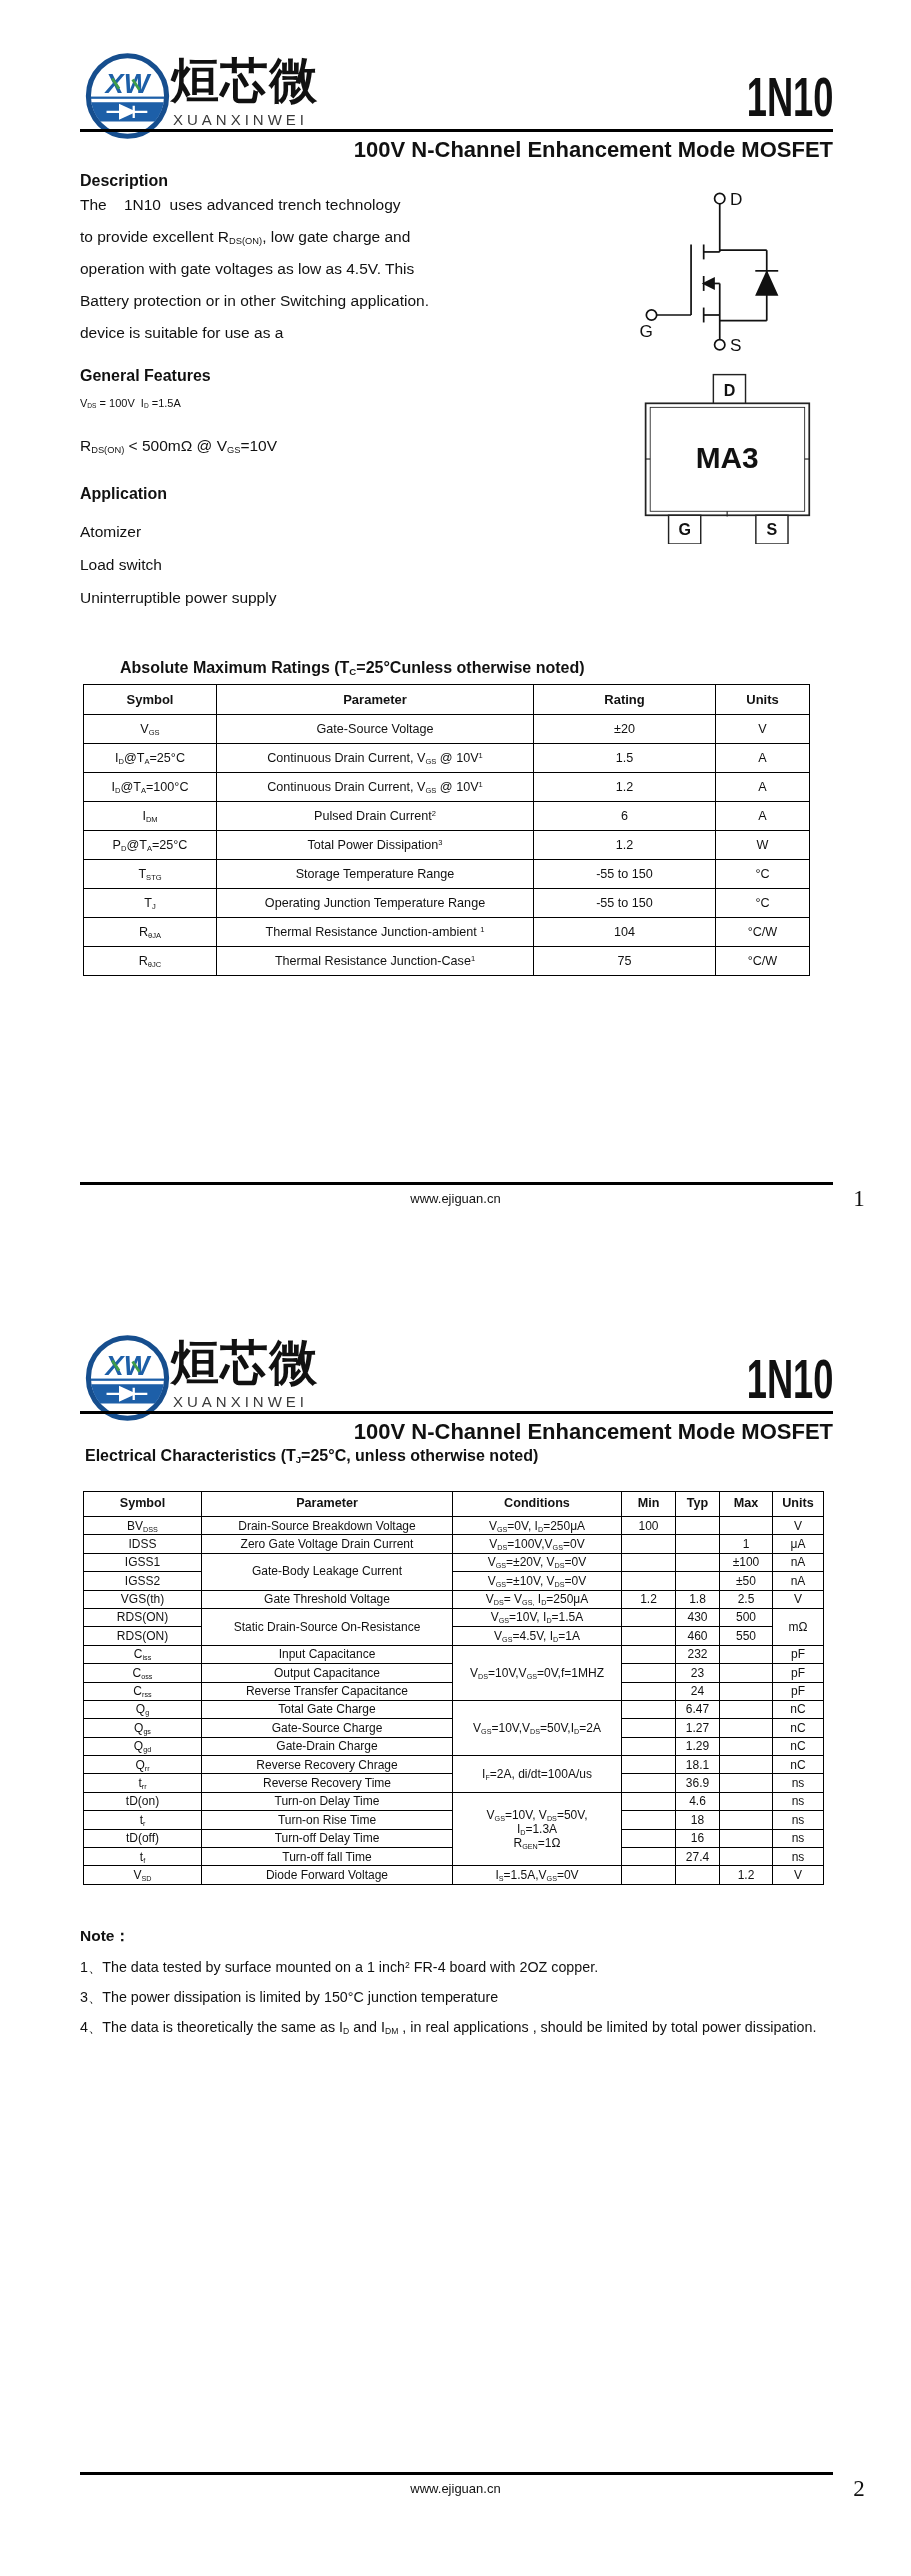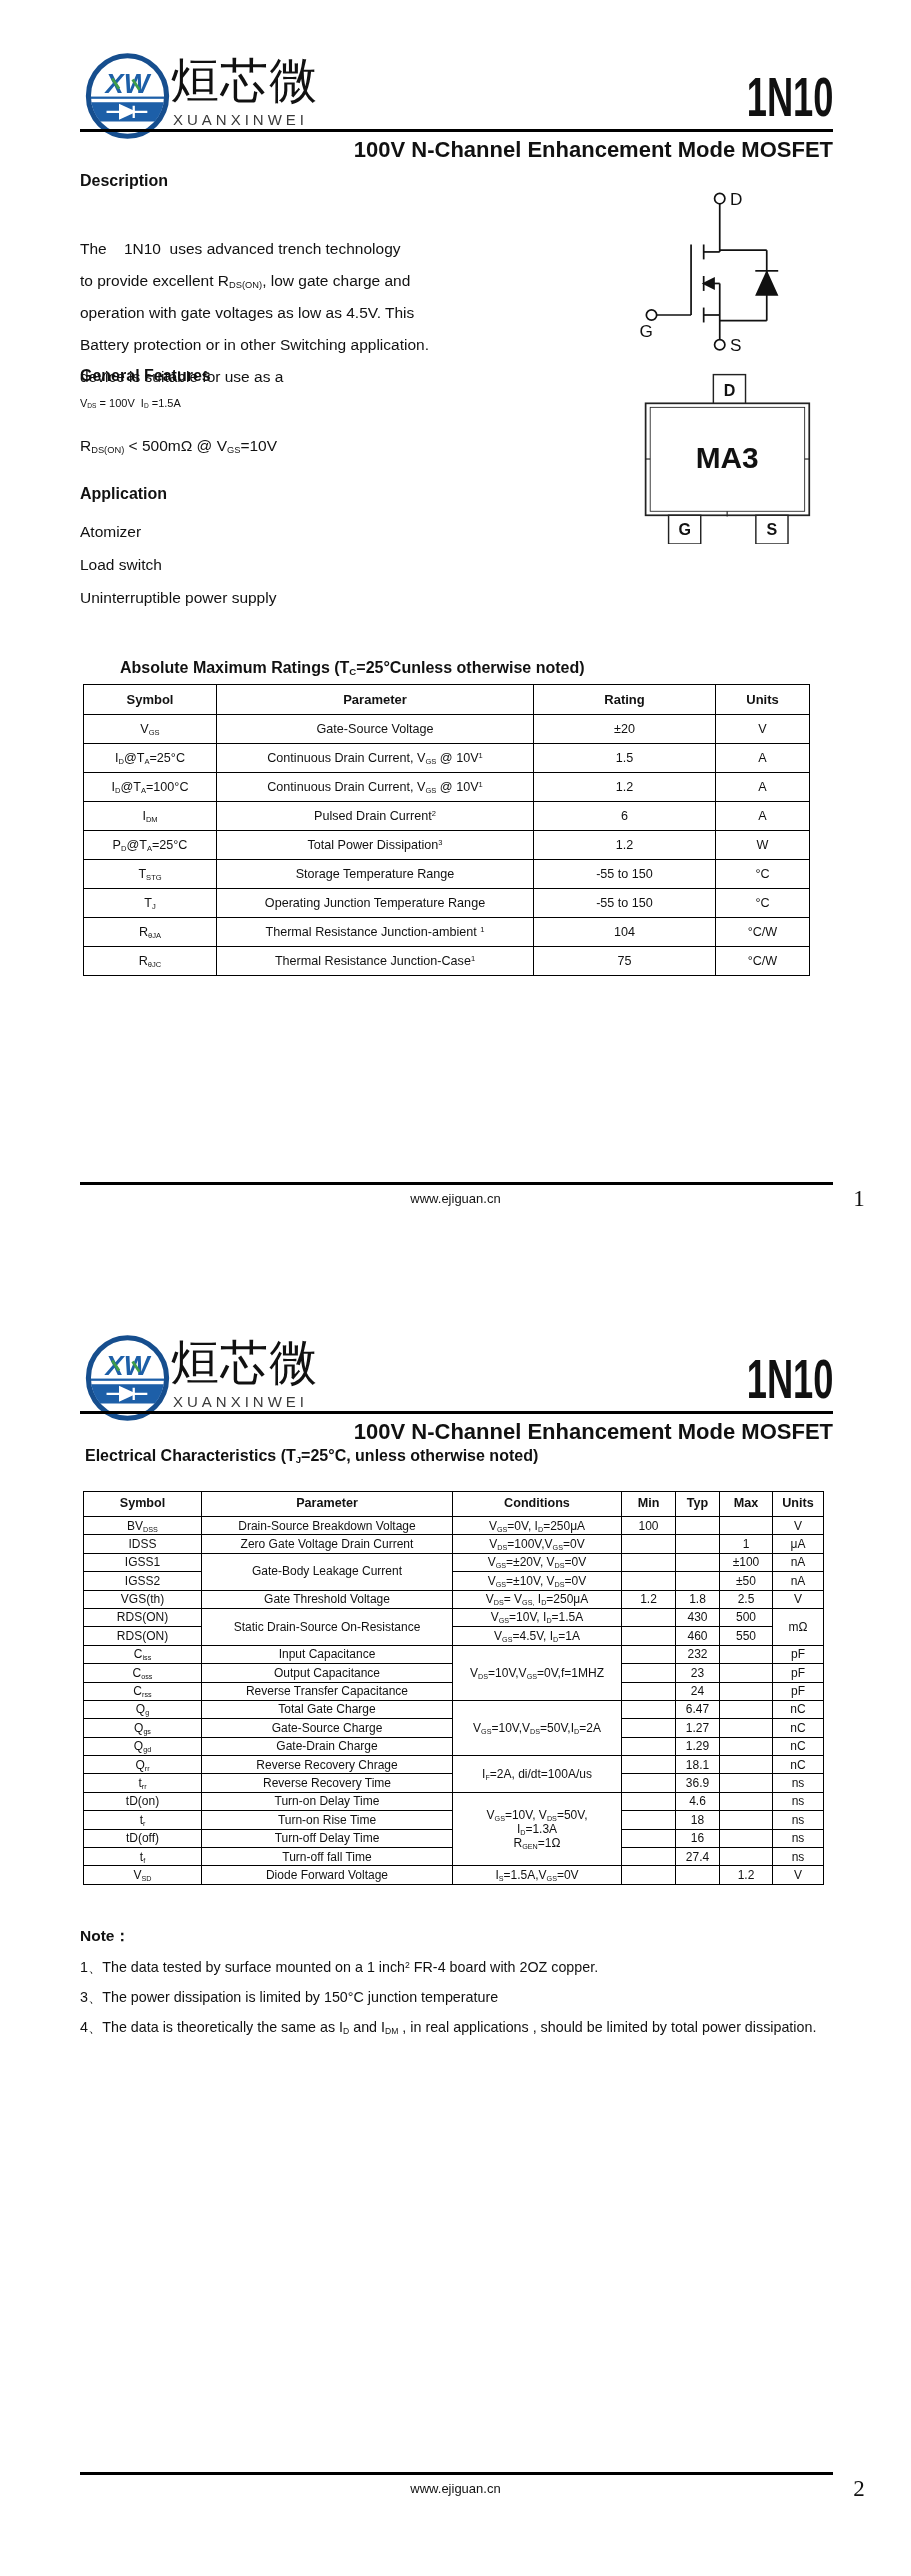--- a/index.html
+++ b/index.html
@@ -9,30 +9,30 @@
     font-family:"Liberation Sans","DejaVu Sans",sans-serif;
     color:#111; overflow:hidden;
   }
   .page { position:absolute; left:0; width:911px; }
   .abs { position:absolute; }
   sub { font-size:60%; vertical-align:-0.22em; line-height:0; }
   sup { font-size:60%; vertical-align:0.5em; line-height:0; }
 
   
   .logo-svg { left:85px; top:53px; }
-  .logo-cn { left:171px; top:55px; font-size:48px; font-weight:400; line-height:1.1; letter-spacing:1.1px; }
+  .logo-cn { left:171px; top:55px; font-size:48px; font-weight:700; line-height:1.1; letter-spacing:1.1px; }
   .logo-en { left:173px; top:111px; font-size:15px; letter-spacing:4px; color:#3a3a3a; font-weight:500; }
   .part-number { right:78px; top:70px; font-size:55px; font-weight:700; line-height:1;
                  transform:scaleX(0.66); transform-origin:100% 50%; letter-spacing:0px; }
   .head-rule { left:80px; top:129px; width:753px; height:3.4px; background:#000; }
   .subtitle { right:78px; top:137px; font-size:22px; font-weight:700; }
 
   
   .desc-h { left:80px; top:172px; font-size:16px; font-weight:700; }
-  .desc-lines { left:80px; top:189px; width:493px; font-size:15.5px; line-height:32px;margin-top:44px; }
+  .desc-lines { left:80px; top:189px; width:493px; font-size:15.5px; line-height:32px; }
   .mosfet-svg { left:622px; top:186px; }
   .gf-h { left:80px; top:367px; font-size:16px; font-weight:700; }
   .gf-l1 { left:80px; top:397px; font-size:11px;text-align:center; }
   .gf-l2 { left:80px; top:437px; font-size:15.5px; }
   .app-h { left:80px; top:485px; font-size:16px; font-weight:700; }
   .app-items { left:80px; top:515px; font-size:15.5px; line-height:33px; }
   .pkg-svg { left:634px; top:366px; }
   .absmax-h { left:80px; top:659px; font-size:16px; font-weight:700;margin-left:40px; }
   .absmax-wrap { left:83px; top:684px; }
 

